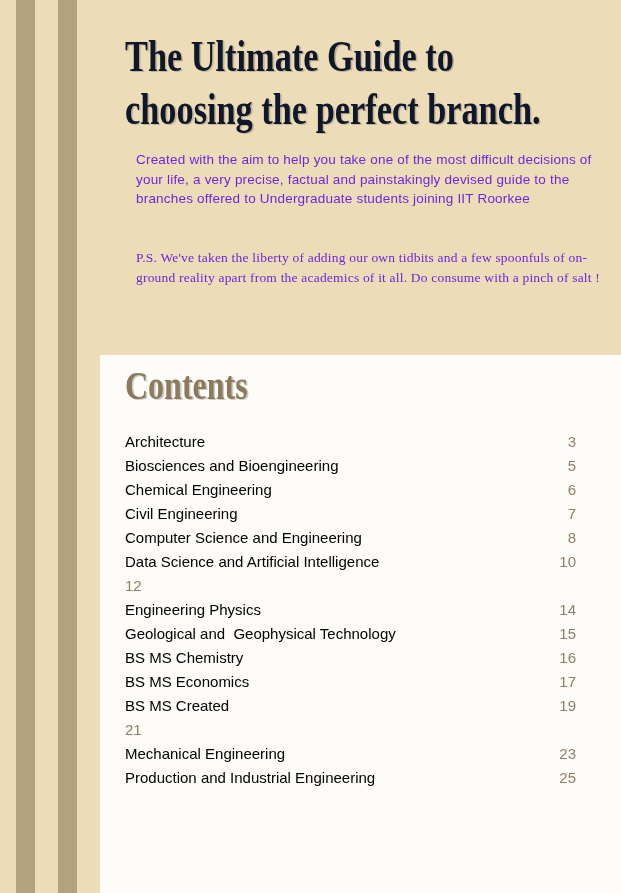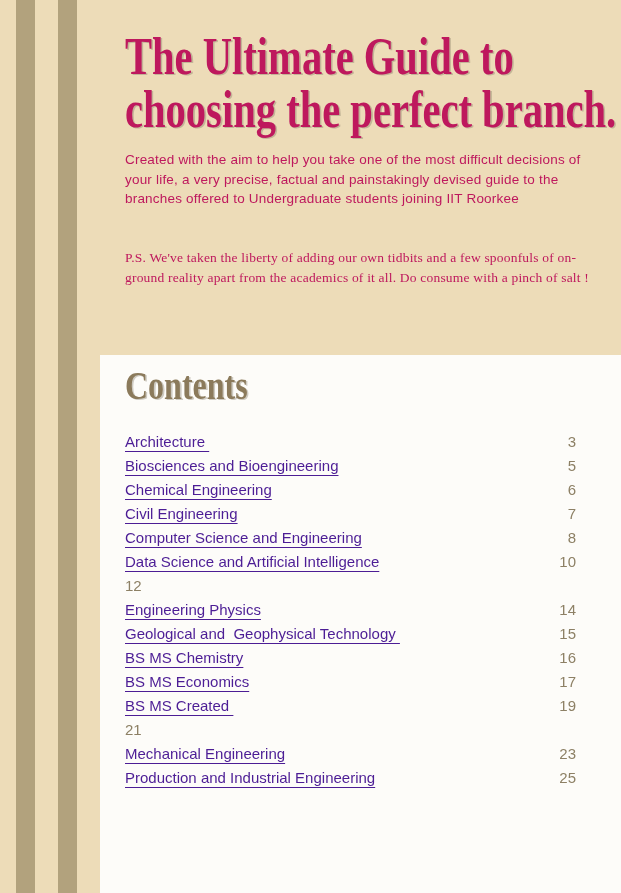--- a/index.html
+++ b/index.html
@@ -27,40 +27,40 @@
     top: 355px;
     right: 0;
     bottom: 0;
     background: #fdfcf9;
   }
   .doc-title {
     position: absolute;
     left: 125px;
     top: 30px;
     width: 480px;
-    color: #be185d;
+    color: #0f172a;
     font-family: "Liberation Serif", serif;
     font-weight: 700;
-    font-size: 52px;
+    font-size: 44px;
     line-height: 53px;
     text-shadow: 2px 1px 0 rgba(118, 108, 90, 0.35);
   }
   .doc-title .title-line {
     transform: scaleX(0.78);
     transform-origin: 0 0;
     white-space: nowrap;
   }
   .para {
     position: absolute;
-    left: 125px;
+    left: 136px;
     width: 470px;
     font-size: 13.5px;
     line-height: 19.5px;
     letter-spacing: 0.2px;
-    color: #be185d;
+    color: #6d28d9;
   }
   .intro { top: 150px; }
   .ps { top: 248px; font-family: Liberation Serif, serif; }
   .contents-heading {
     position: absolute;
     left: 125px;
     top: 363px;
     color: #8b7a5b;
     font-family: "Liberation Serif", serif;
     font-weight: 700;
@@ -79,22 +79,21 @@
   }
   .toc-row {
     display: flex;
     justify-content: space-between;
     align-items: baseline;
     line-height: 24px;
     height: 24px;
   }
   .toc-link {
     font-size: 15px;
-    color: #4c1d95;
-    text-decoration: underline;
+    color: #000000;
     text-decoration-thickness: 1.4px;
     text-underline-offset: 3.5px;
     white-space: pre;
     cursor: pointer;
   }
   .toc-page {
     font-size: 15px;
     color: #8d8065;
   }
 </style>

